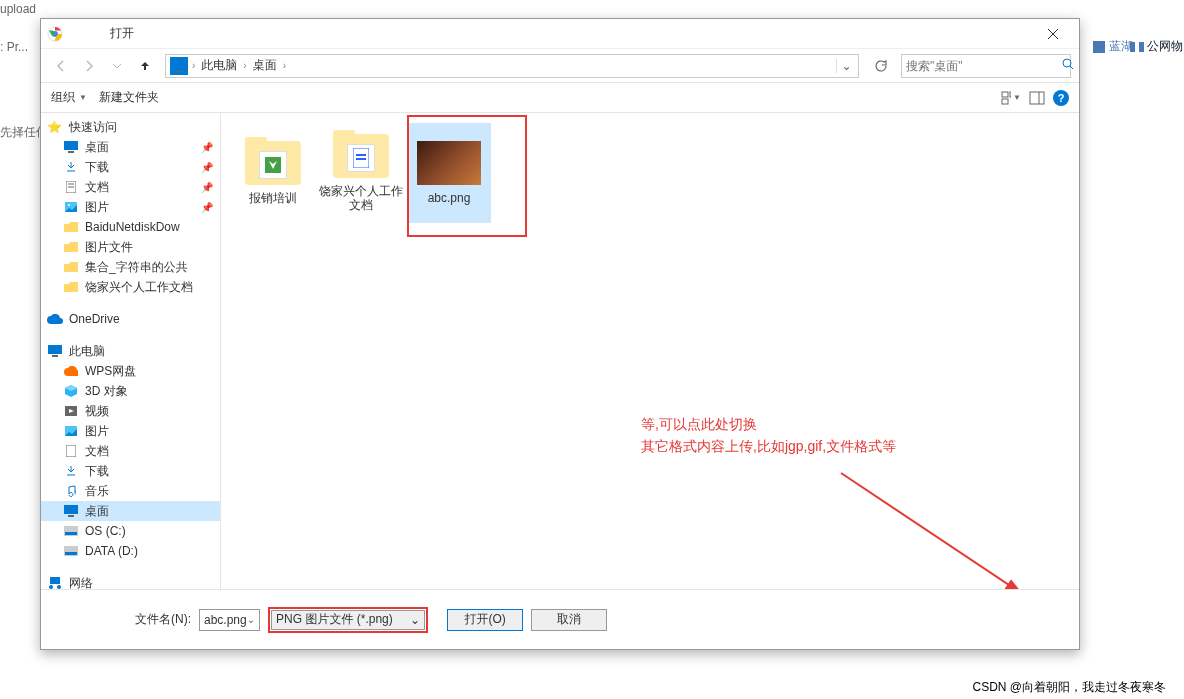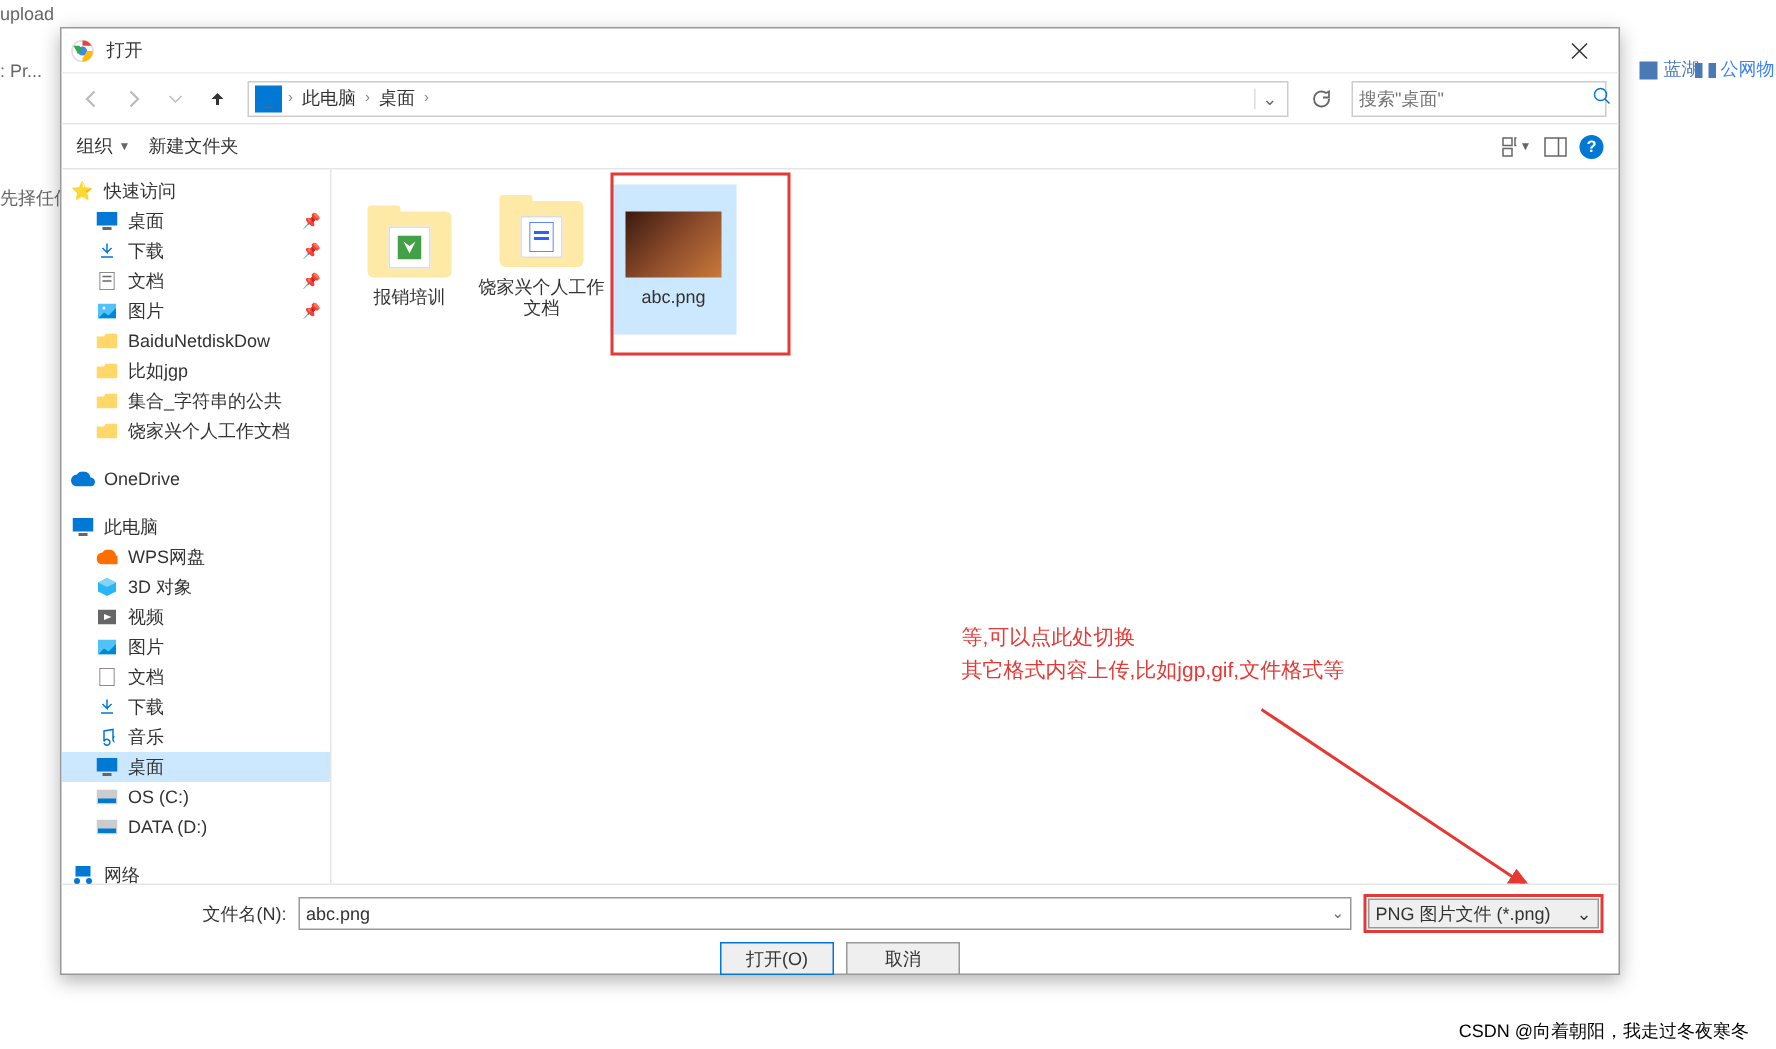--- a/index.html
+++ b/index.html
@@ -2,26 +2,26 @@
 <html><head>
 <meta charset="utf-8">
 <style>
 * { box-sizing: border-box; margin: 0; padding: 0; font-family: 'Microsoft YaHei', 'Segoe UI', sans-serif; }
 body { width: 1184px; height: 699px; background: #fff; font-size: 12px; color: #333; overflow: hidden; position: relative; }
 .bg-text { position: absolute; font-size: 12px; color: #666; }
 .bg-upload { top: 2px; left: 0; }
 .bg-pr { top: 40px; left: 0; }
 .bg-sel { top: 124px; left: 0; }
 .bg-lanhu { top: 38px; left: 1092px; color: #4a7ab4; display:flex; align-items:center; gap:3px;}
-.bg-gongwang { top: 38px; left: 1130px; color: #3b82f6; display:flex;align-items:center;gap:3px;}
+.bg-gongwang { top: 38px; left: 1130px; color: #0f172a; display:flex;align-items:center;gap:3px;}
 .watermark { position: absolute; bottom: 3px; right: 18px; color: #000000; font-size: 12px; }
 .dialog { position: absolute; left: 40px; top: 18px; width: 1040px; height: 632px; background: #fff; border: 1px solid #999; box-shadow: 0 4px 12px rgba(0,0,0,0.3); display: flex; flex-direction: column; }
 .titlebar { height: 30px; display: flex; align-items: center; padding: 0 6px; border-bottom: 1px solid #eee; }
 .titlebar .chrome-icon { width: 16px; height: 16px; margin-right: 8px; }
-.titlebar .title { flex: 1; font-size: 12px; }
+.titlebar .title { flex: 1; font-size: 12px; margin-left: 39px; }
 .titlebar .close { width: 40px; height: 24px; display: flex; align-items: center; justify-content: center; cursor: pointer; }
 .navbar { height: 34px; display: flex; align-items: center; padding: 0 8px; gap: 4px; border-bottom: 1px solid #e5e5e5; }
 .nav-btn { width: 24px; height: 24px; display: flex; align-items: center; justify-content: center; color: #999; cursor: pointer; }
 .nav-btn.enabled { color: #333; }
 .breadcrumb { flex: 1; height: 24px; border: 1px solid #ccc; display: flex; align-items: center; padding: 0 2px; margin: 0 4px; }
 .bc-icon { width: 18px; height: 18px; background: #0078d4; margin: 0 2px; }
 .bc-sep { color: #888; margin: 0 2px; font-size: 10px;}
 .bc-item { padding: 0 4px; }
 .bc-drop { margin-left: auto; color: #666; width:20px; text-align:center; border-left:1px solid #ddd;}
 .refresh-btn { width: 24px; height: 24px; display: flex; align-items: center; justify-content: center; color: #666; margin-left:2px;}
@@ -49,21 +49,21 @@
 .folder-icon { width: 56px; height: 44px; background: #ffe9a6; border-radius: 2px 4px 4px 4px; position: relative; }
 .folder-icon::before { content:''; position:absolute; top:-4px; left:0; width:22px; height:6px; background:#ffe9a6; border-radius:2px 2px 0 0;}
 .folder-icon .badge { position:absolute; top:10px; left:50%; transform:translateX(-50%); width:28px;height:28px;background:#fff;border:1px solid #ddd;display:flex;align-items:center;justify-content:center;}
 .png-thumb { width: 64px; height: 44px; background: linear-gradient(135deg,#3b1a0e,#8b4a2a,#c97a3a); display:flex;align-items:center;justify-content:center;}
 .file-item .label { font-size: 12px; line-height: 1.2; word-break: break-all; }
 .selection-box { position: absolute; border: 2px solid #e53935; }
 .sel1 { left: 186px; top: 2px; width: 120px; height: 122px; }
 .annotation { position: absolute; color: #e53935; font-size: 14px; line-height: 1.6; }
 .arrow { position: absolute; }
 .arrow svg { overflow: visible; }
-.footer { height: 60px; border-top: 1px solid #e5e5e5; padding: 6px 10px; display: flex; flex-direction: column; gap: 6px; }
+.footer { height: 60px; border-top: 1px solid #e5e5e5; padding: 6px 10px; display: flex; gap: 19px; }
 .footer-row { display: flex; align-items: center; gap: 8px; }
 .footer-row .lbl { width: 140px; text-align: right; }
 .filename-input { flex: 1; height: 22px; border: 1px solid #999; padding: 0 4px; display:flex;align-items:center;justify-content:space-between;}
 .filename-input .drop{color:#666;font-size:10px;}
 .filetype-wrap { border: 2px solid #e53935; padding: 1px; }
 .filetype-select { width: 154px; height: 20px; border: 1px solid #999; display: flex; align-items: center; justify-content: space-between; padding: 0 4px; background:#efefef;}
 .btn { width: 76px; height: 22px; border: 1px solid #999; background: #efefef; display: flex; align-items: center; justify-content: center; cursor: pointer; }
 .btn.primary { border: 1px solid #0078d4; }
 </style>
 </head>
@@ -231,21 +231,21 @@
             </svg>
           </span>
           <span>BaiduNetdiskDow</span>
         </div>
       <div class="sb-item lvl1">
           <span class="icon">
             <svg width="14" height="10">
               <path d="M0 2h5l1-2h8v10H0z" fill="#ffd869"></path>
             </svg>
           </span>
-          <span>比如jgp</span>
+          <span>图片文件</span>
         </div>
       <div class="sb-item lvl1">
           <span class="icon">
             <svg width="14" height="10">
               <path d="M0 2h5l1-2h8v10H0z" fill="#ffd869"></path>
             </svg>
           </span>
           <span>集合_字符串的公共</span>
         </div>
       <div class="sb-item lvl1">

